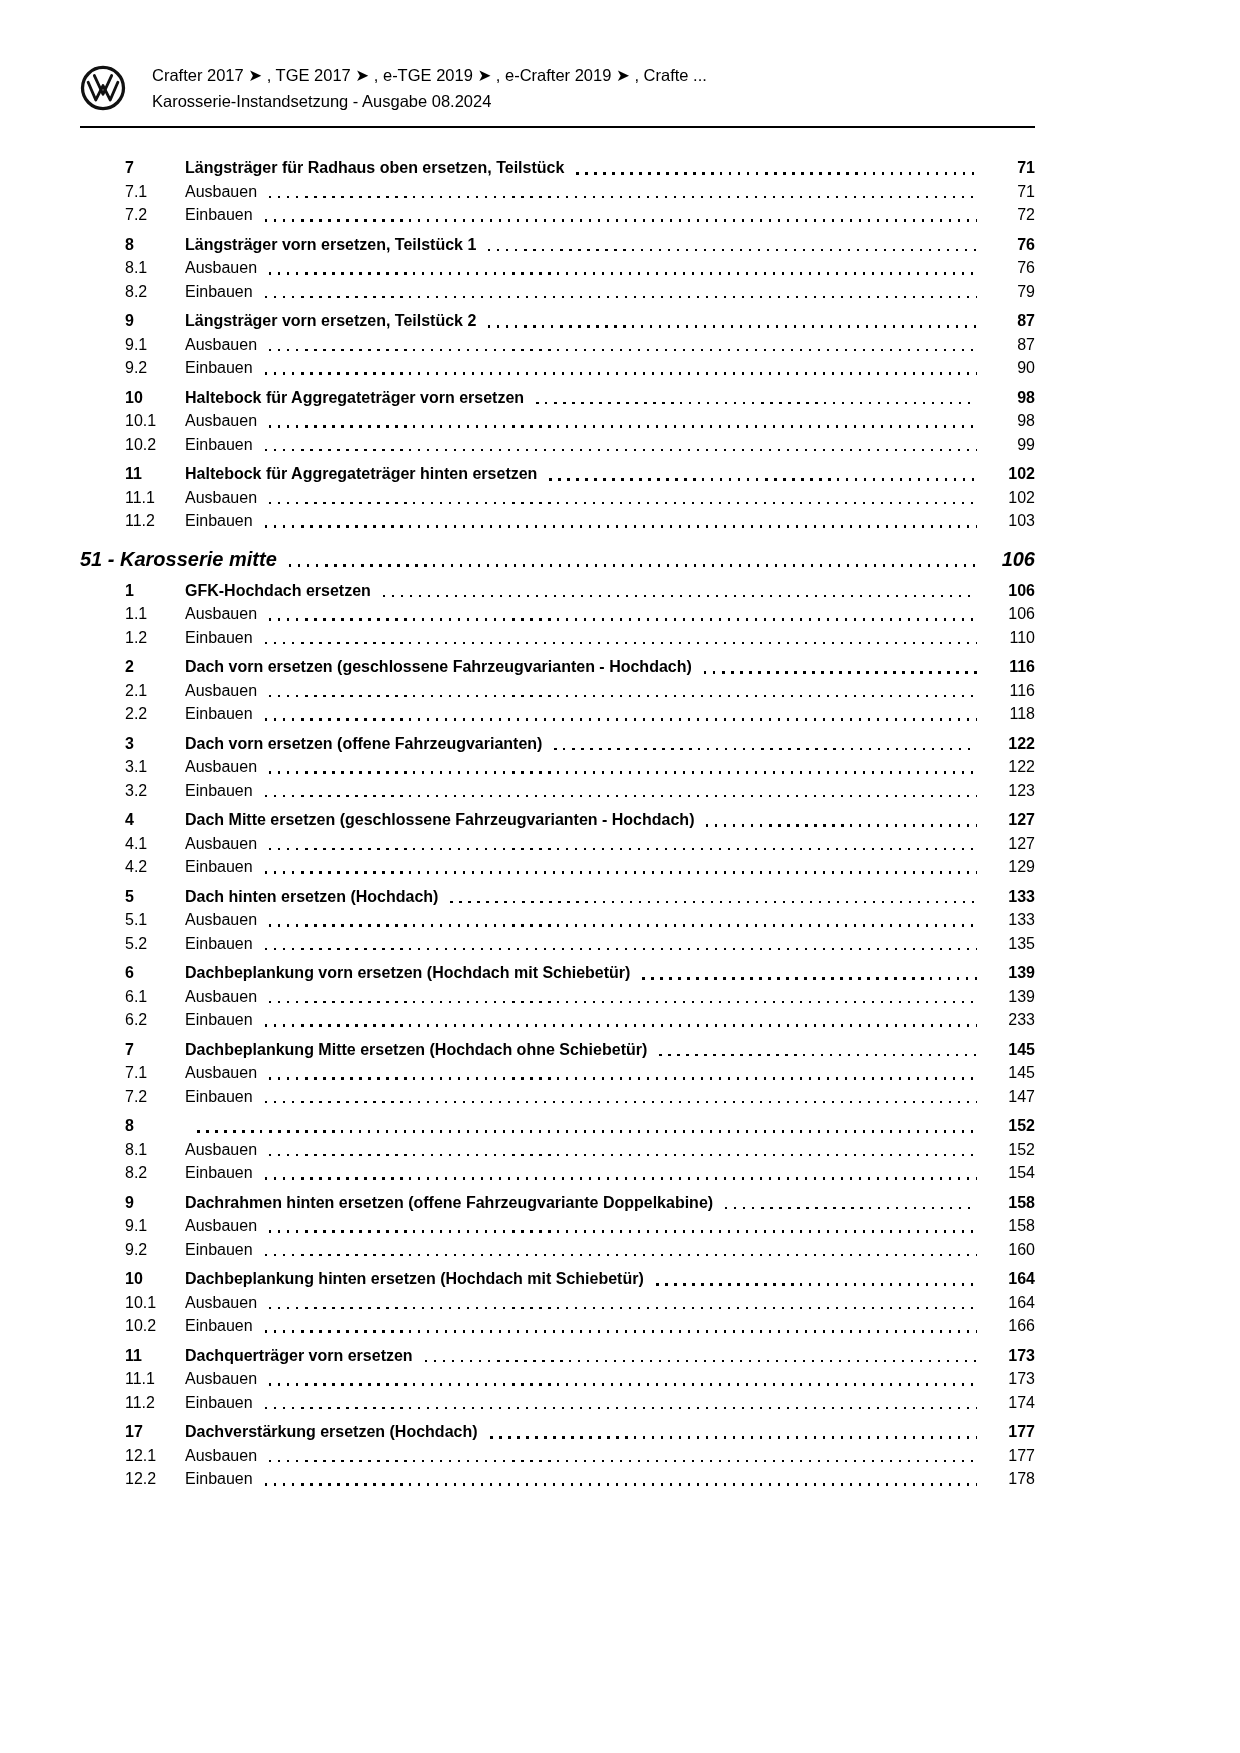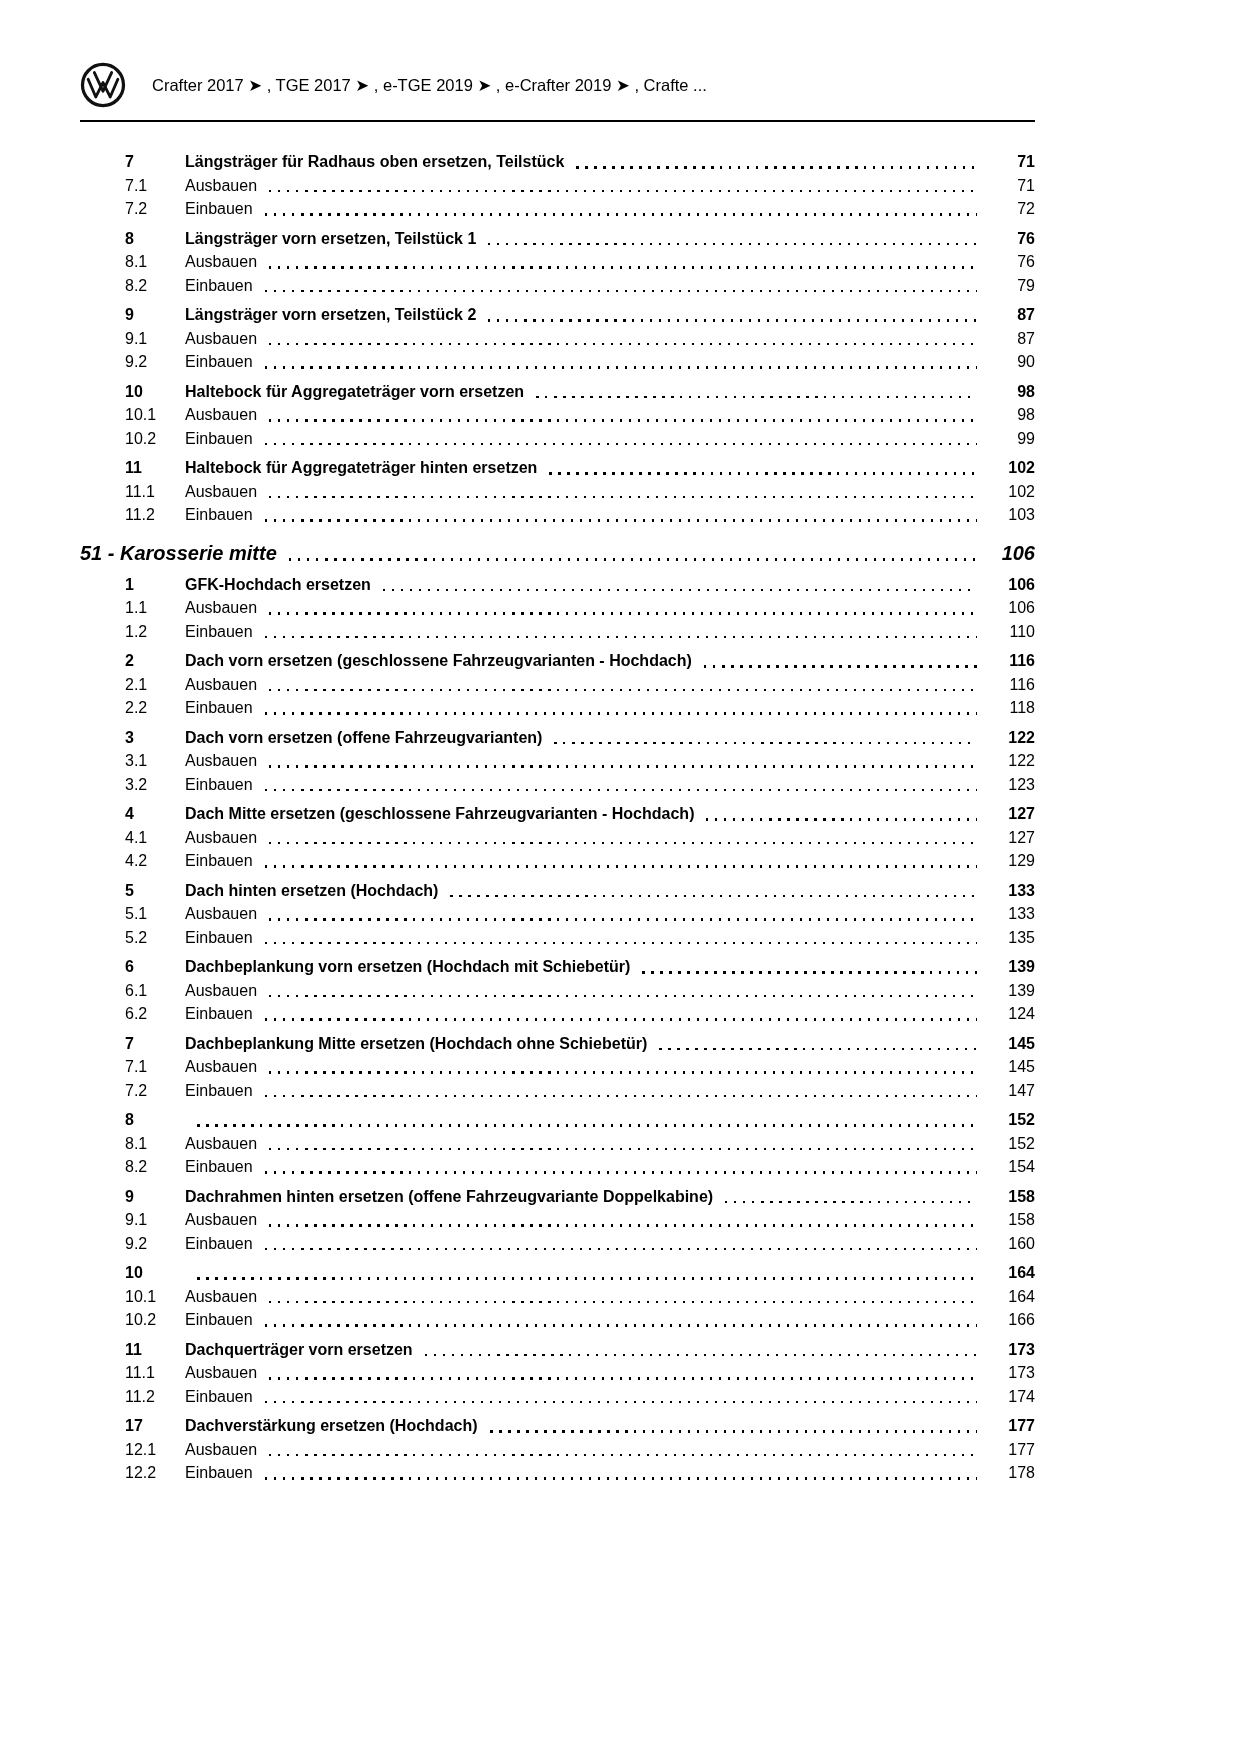--- a/index.html
+++ b/index.html
@@ -110,20 +110,21 @@
   <div class="header">
     <span class="logo">
       <svg viewBox="0 0 48 48" width="46" height="46" aria-hidden="true">
         <circle cx="24" cy="24" r="21.4" fill="none" stroke="#111111" stroke-width="3.4"></circle>
         <path d="M15 11 L24 30.5 L33 11" fill="none" stroke="#111111" stroke-width="3" stroke-linecap="round" stroke-linejoin="round"></path>
         <path d="M8.5 18 L16.5 36.5 L24 21.5 L31.5 36.5 L39.5 18" fill="none" stroke="#111111" stroke-width="3" stroke-linecap="round" stroke-linejoin="round"></path>
       </svg>
     </span>
     <div class="header-text">
       <div>Crafter 2017 ➤ , TGE 2017 ➤ , e-TGE 2019 ➤ , e-Crafter 2019 ➤ , Crafte ...</div>
+      <div>Karosserie-Instandsetzung - Ausgabe 08.2024</div>
     </div>
   </div>
 
   <div class="header-rule"></div>
 
   <main class="toc" id="toc">
       <div class="row chapter">
         <span class="num">7</span>
         <span class="title">Längsträger für Radhaus oben ersetzen, Teilstück</span>
         <span class="leader"></span>
@@ -317,21 +318,21 @@
       <div class="row sub">
         <span class="num">6.1</span>
         <span class="title">Ausbauen</span>
         <span class="leader"></span>
         <span class="pagenum">139</span>
       </div>
       <div class="row sub">
         <span class="num">6.2</span>
         <span class="title">Einbauen</span>
         <span class="leader"></span>
-        <span class="pagenum">124</span>
+        <span class="pagenum">233</span>
       </div>
       <div class="row chapter">
         <span class="num">7</span>
         <span class="title">Dachbeplankung Mitte ersetzen (Hochdach ohne Schiebetür)</span>
         <span class="leader"></span>
         <span class="pagenum">145</span>
       </div>
       <div class="row sub">
         <span class="num">7.1</span>
         <span class="title">Ausbauen</span>
@@ -374,20 +375,21 @@
         <span class="pagenum">158</span>
       </div>
       <div class="row sub">
         <span class="num">9.2</span>
         <span class="title">Einbauen</span>
         <span class="leader"></span>
         <span class="pagenum">160</span>
       </div>
       <div class="row chapter">
         <span class="num">10</span>
+        <span class="title">Dachbeplankung hinten ersetzen (Hochdach mit Schiebetür)</span>
         <span class="leader"></span>
         <span class="pagenum">164</span>
       </div>
       <div class="row sub">
         <span class="num">10.1</span>
         <span class="title">Ausbauen</span>
         <span class="leader"></span>
         <span class="pagenum">164</span>
       </div>
       <div class="row sub">

